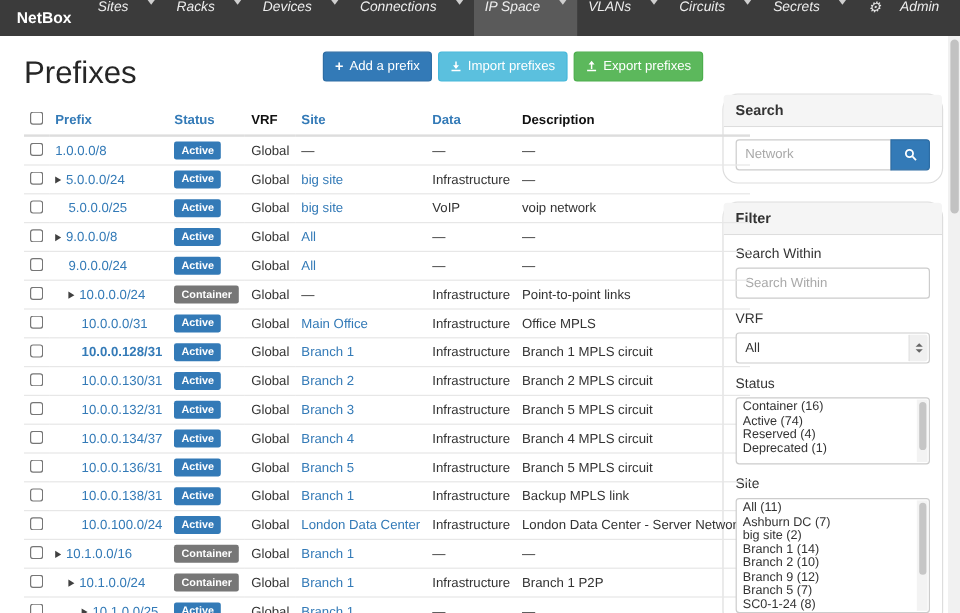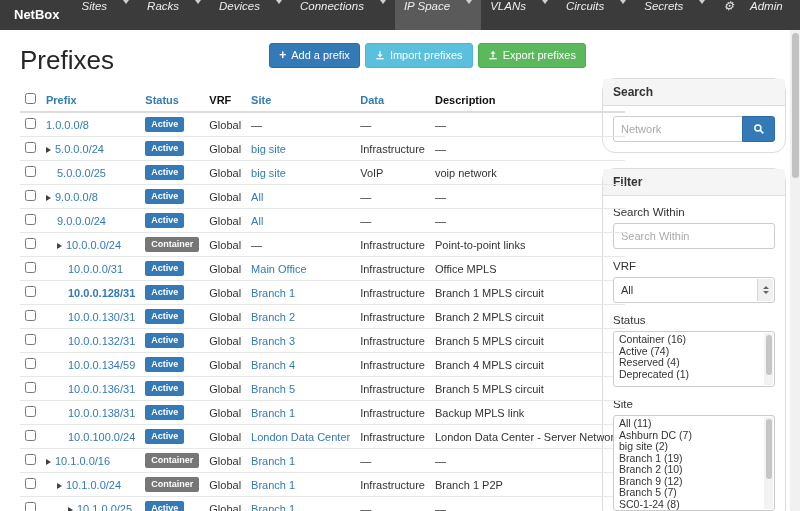--- a/index.html
+++ b/index.html
@@ -275,21 +275,21 @@
               <td class="cb-col"><input type="checkbox" style=""></td>
               <td class="col-prefix" style="padding-left: 27px;"><a href="#">10.0.0.132/31</a></td>
               <td><span class="badge" style="background: rgb(51, 122, 183);">Active</span></td>
               <td>Global</td>
               <td><a href="#">Branch 3</a></td>
               <td>Infrastructure</td>
               <td>Branch 5 MPLS circuit</td>
             </tr>
             <tr>
               <td class="cb-col"><input type="checkbox" style=""></td>
-              <td class="col-prefix" style="padding-left: 27px;"><a href="#">10.0.0.134/59</a></td>
+              <td class="col-prefix" style="padding-left: 27px;"><a href="#">10.0.0.134/37</a></td>
               <td><span class="badge" style="background: rgb(51, 122, 183);">Active</span></td>
               <td>Global</td>
               <td><a href="#">Branch 4</a></td>
               <td>Infrastructure</td>
               <td>Branch 4 MPLS circuit</td>
             </tr>
             <tr>
               <td class="cb-col"><input type="checkbox" style=""></td>
               <td class="col-prefix" style="padding-left: 27px;"><a href="#">10.0.0.136/31</a></td>
               <td><span class="badge" style="background: rgb(51, 122, 183);">Active</span></td>
@@ -378,21 +378,21 @@
               <div class="opt">Active (74)</div>
               <div class="opt">Reserved (4)</div>
               <div class="opt">Deprecated (1)</div>
               <div class="lb-scroll">
                 <div class="lb-thumb"></div>
               </div>
             </div><div class="filter-label">Site</div><div class="listbox listbox-site">
               <div class="opt">All (11)</div>
               <div class="opt">Ashburn DC (7)</div>
               <div class="opt">big site (2)</div>
-              <div class="opt">Branch 1 (19)</div>
+              <div class="opt">Branch 1 (14)</div>
               <div class="opt">Branch 2 (10)</div>
               <div class="opt">Branch 9 (12)</div>
               <div class="opt">Branch 5 (7)</div>
               <div class="opt">SC0-1-24 (8)</div>
               <div class="lb-scroll">
                 <div class="lb-thumb"></div>
               </div>
             </div></div>
       </div>
     </div>

